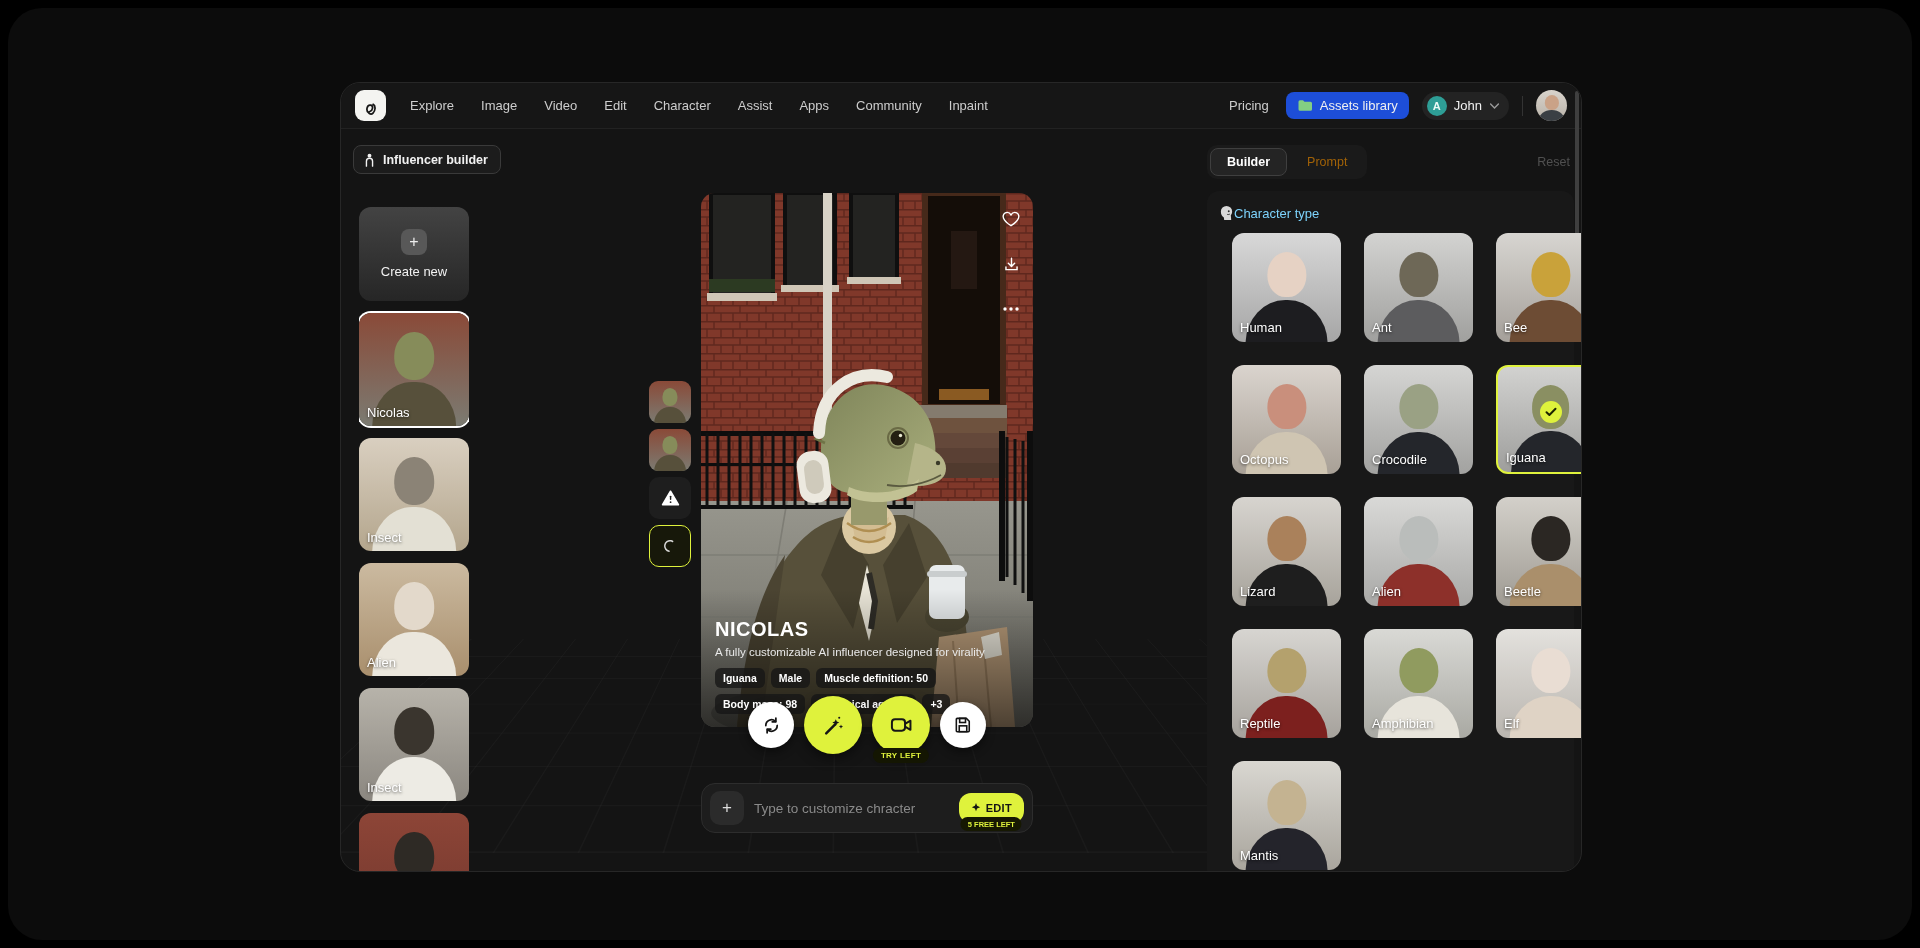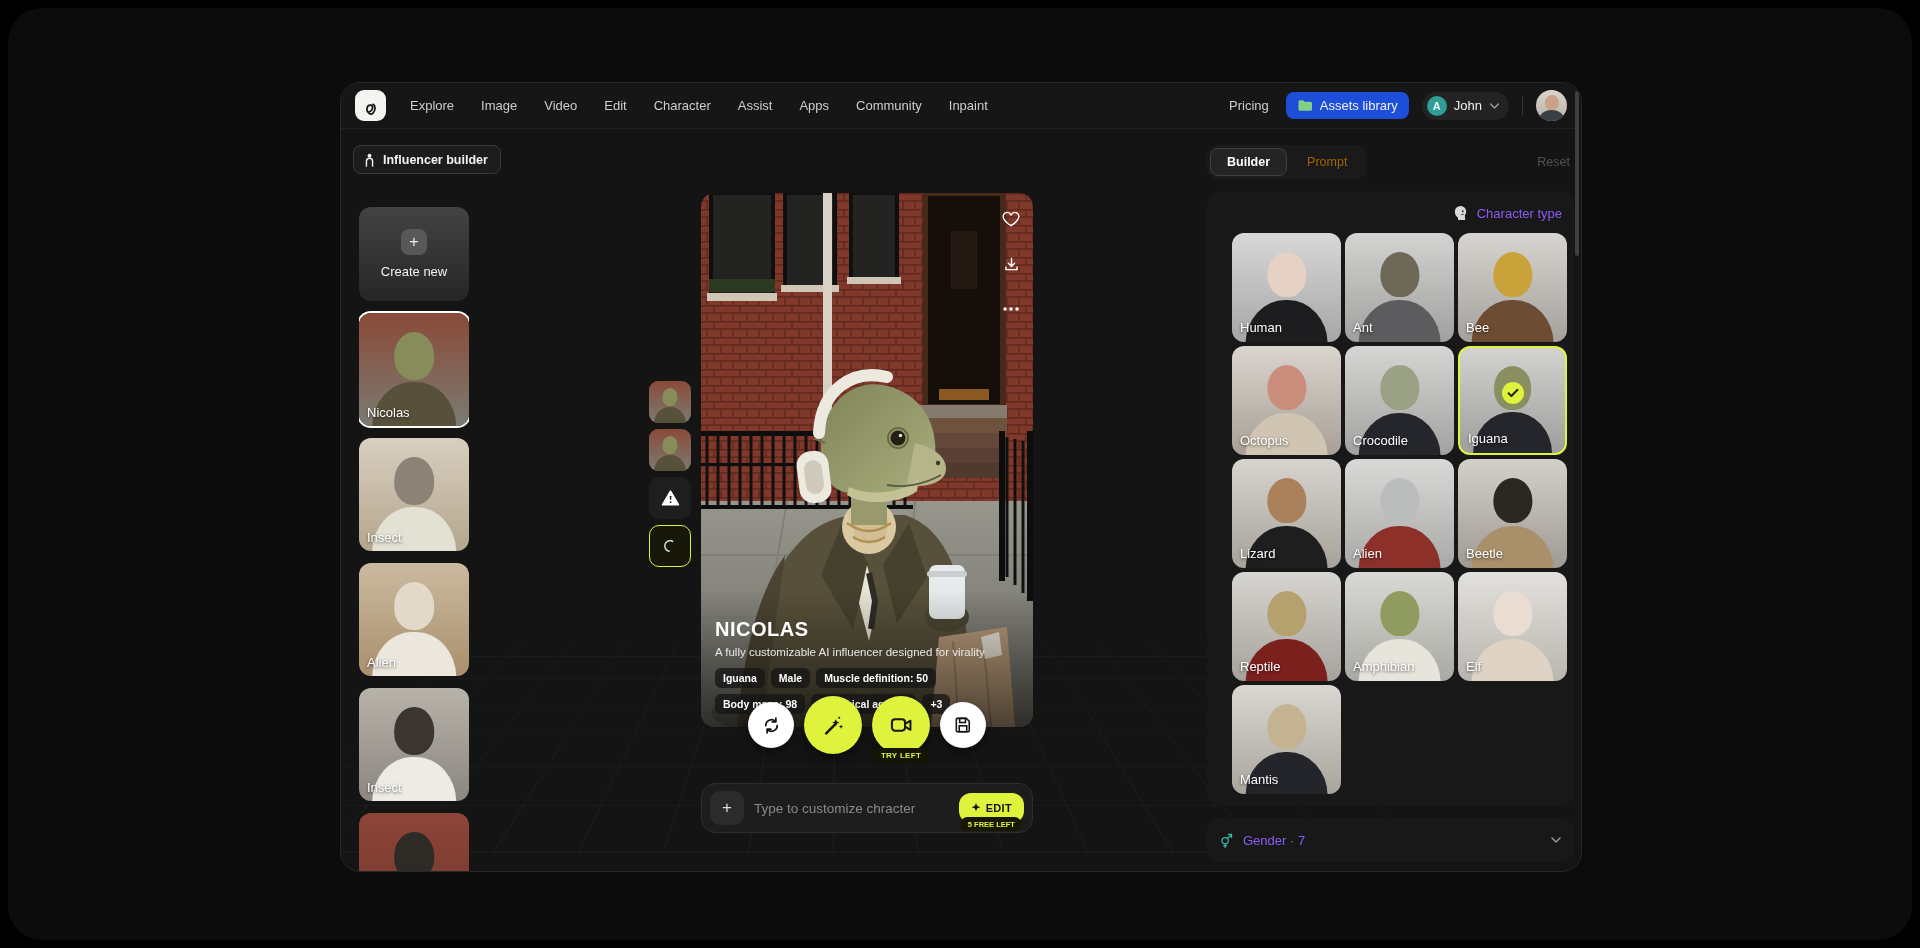--- a/index.html
+++ b/index.html
@@ -97,23 +97,23 @@
              font-size:7.5px; font-weight:700; padding:2.5px 7px; border-radius:999px; white-space:nowrap; }
 
   
   .panel { position:absolute; left:866px; top:62px; width:367px; bottom:0; }
   .panel-tabs-row { display:flex; align-items:center; }
   .tabs-pill { display:inline-flex; gap:3px; background:#1a1a1a; border-radius:10px; padding:3px;justify-content:space-between; }
   .tab { font-size:12.5px; color:#a16207; padding:6px 16px; border-radius:8px; cursor:pointer; border:1px solid transparent; }
   .tab.active { background:#242424; border-color:#3f3f3f; color:#fff; font-weight:700; }
   .reset { margin-left:auto; color:#505050; font-size:12.5px; cursor:pointer; padding-right:4px;text-align:center; }
   .panel-card { background:#181818; border-radius:12px; padding:12px; margin-top:12px; }
-  .section-head { display:flex; align-items:center; gap:9px; color:#8b5cf6; font-size:13px; height:20px;justify-content:flex-end; }
+  .section-head { display:flex; align-items:center; color:#7dd3fc; font-size:13px; height:20px; }
   .section-head .chev { margin-left:auto; cursor:pointer; display:grid; place-items:center; }
-  .type-grid { display:grid; grid-template-columns:repeat(3,109px); gap:4px; margin-top:10px;padding-left:13px; }
+  .type-grid { display:grid; grid-template-columns:repeat(3,109px); gap:23px; margin-top:10px;padding-left:13px; }
   .type-card { width:109px; height:109px; border-radius:12px; position:relative; overflow:hidden; cursor:pointer;
                background:linear-gradient(180deg,var(--bg1),var(--bg2)); }
   .type-card.selected { border:2px solid #dff23c; }
   .card-label { position:absolute; left:8px; bottom:7px; color:#fff; font-size:13px; z-index:2; text-shadow:0 1px 3px rgba(0,0,0,.65); }
   .check-badge { position:absolute; left:50%; top:34px; transform:translateX(-50%); width:22px; height:22px; border-radius:50%;
                  background:#dff23c; display:grid; place-items:center; z-index:3; }
 </style>
 </head>
 <body>
 

